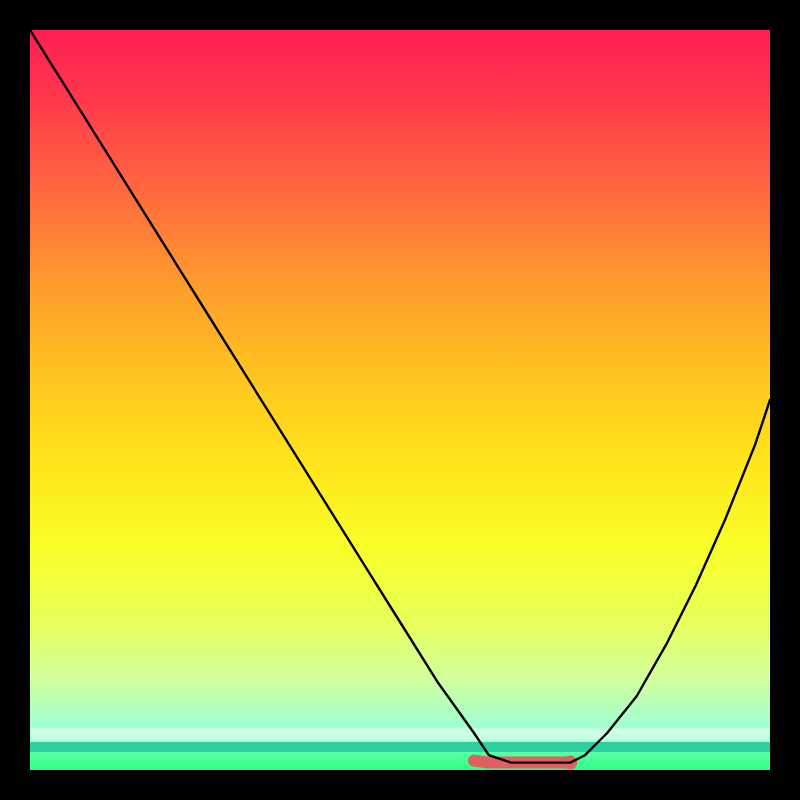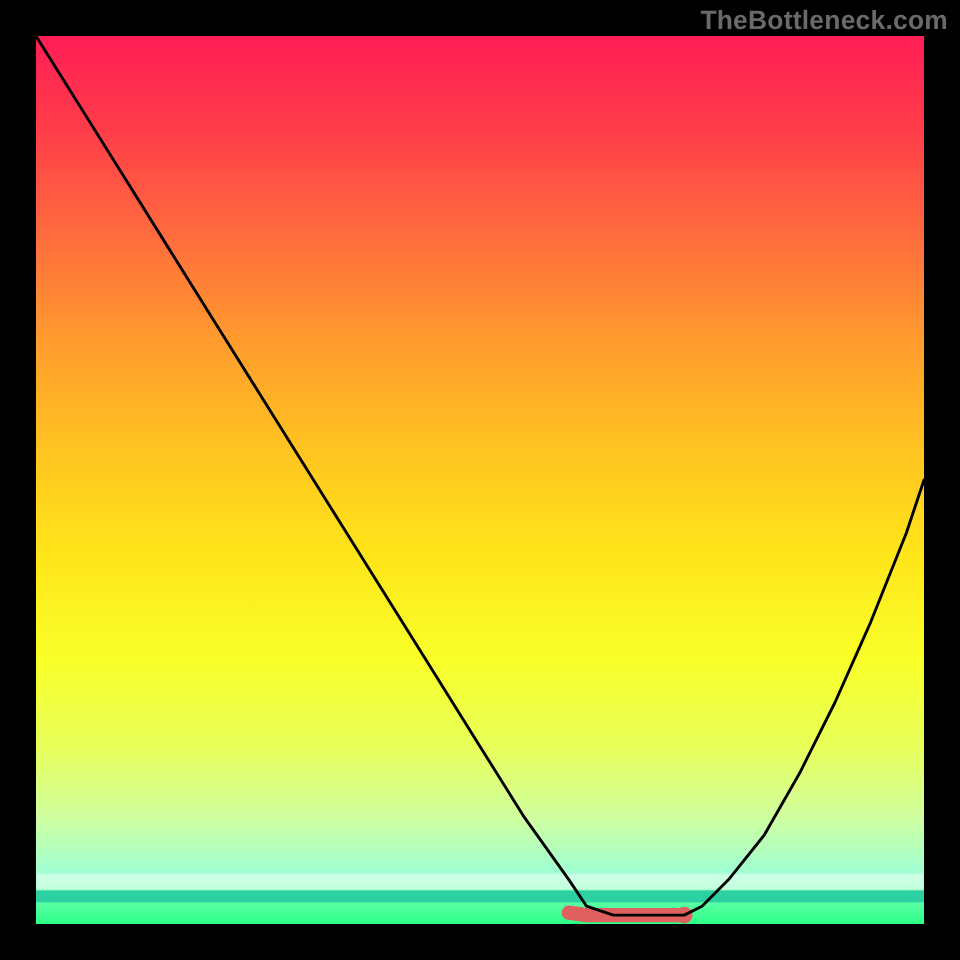--- a/index.html
+++ b/index.html
@@ -80,21 +80,20 @@
   .dot {
     fill: #e06060;
     stroke: none;
   }
 </style>
 </head>
 <body>
 
 <div class="frame">
 
-  <div class="watermark">TheBottleneck.com</div>
 
   <div class="plot-area">
     <div class="band-white"></div>
     <div class="band-teal"></div>
 
     <svg class="overlay" viewBox="0 0 740 740">
       <path id="highlight-path" class="highlight" d="M444.0 730.6 L458.8 732.6 L540.2 732.6"></path>
       <circle id="marker-dot" class="dot" r="7" cx="540.2" cy="732.6"></circle>
       <path id="curve-path" class="curve" d="M0.0 0.0 L37.0 59.2 L74.0 118.4 L111.0 177.6 L148.0 236.8 L185.0 296.0 L222.0 355.2 L259.0 414.4 L296.0 473.6 L333.0 532.8 L370.0 592.0 L407.0 651.2 L444.0 703.0 L458.8 725.2 L481.0 732.6 L518.0 732.6 L540.2 732.6 L555.0 725.2 L577.2 703.0 L606.8 666.0 L636.4 614.2 L666.0 555.0 L695.6 488.4 L725.2 414.4 L740.0 370.0"></path>
     </svg>

